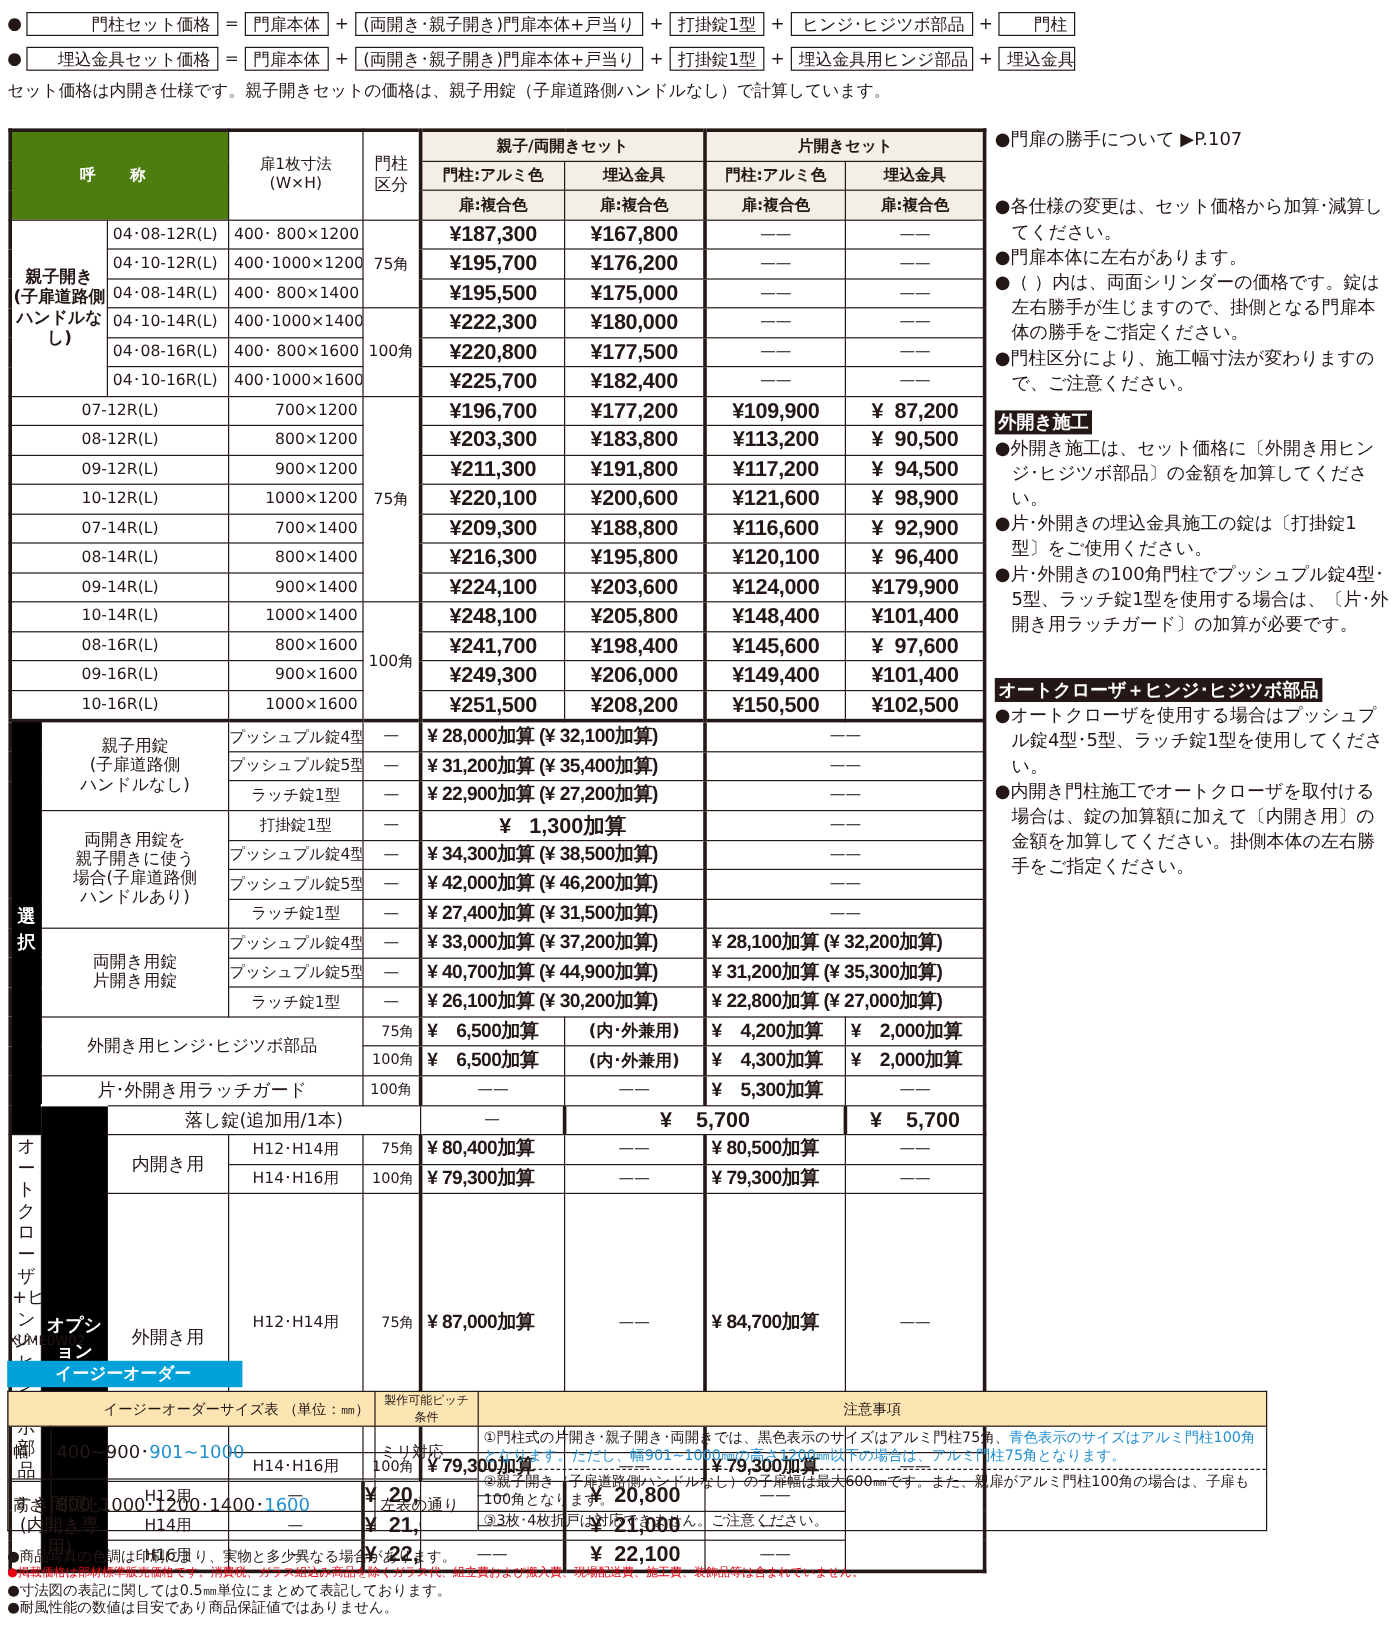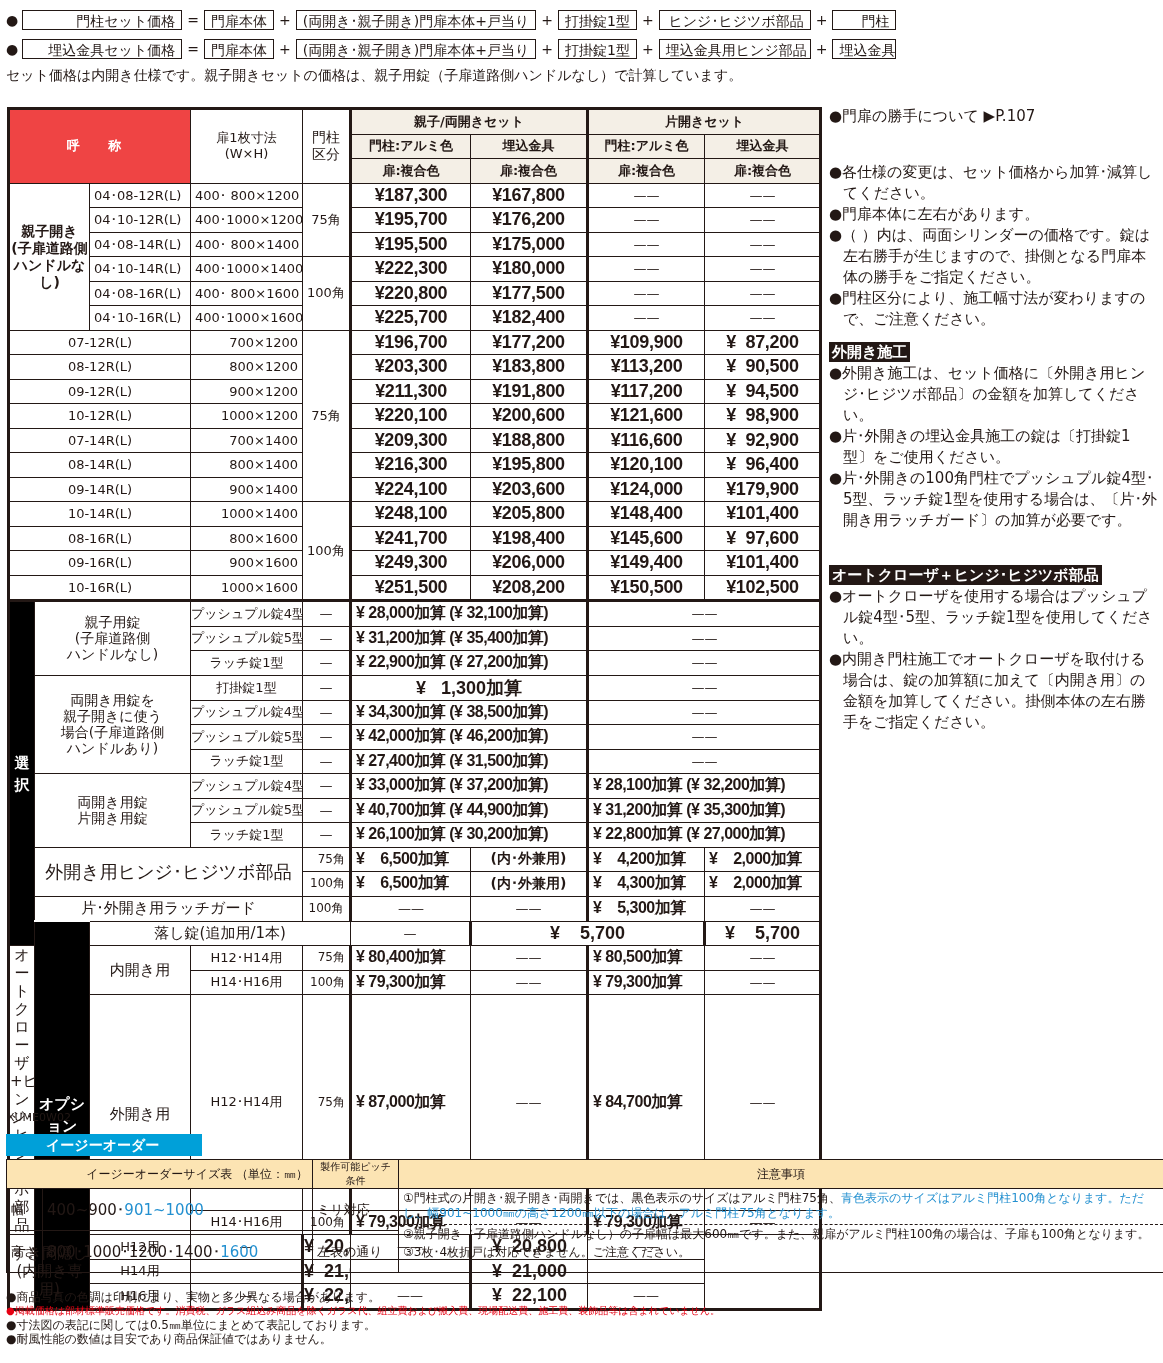--- a/index.html
+++ b/index.html
@@ -6,37 +6,37 @@
   body{width:1163px;height:1363px;position:relative;overflow:hidden;font-family:"DejaVu Sans","Liberation Sans",sans-serif;color:#231815;}
   .formula{position:absolute;left:6px;display:flex;align-items:center;font-size:14px;height:24px;white-space:nowrap;}
   .formula .dot{font-size:14px;margin-right:4px;}
   .formula .box{border:1px solid #231815;padding:0 6px;height:20px;line-height:20px;text-align:right;box-sizing:border-box;}
   .formula .op{margin:0 5px;}
   .note-top{position:absolute;left:6px;top:67px;font-size:14px;}
   table{border-collapse:collapse;}
   #main{position:absolute;left:7px;top:107px;width:815px;border:3px solid #231815;table-layout:fixed;}
   #main td{border:1px solid #231815;height:23.5px;padding:0;text-align:center;font-size:13px;overflow:hidden;white-space:nowrap;}
   #main .hdr{background:#f4efe6;font-weight:bold;font-size:13px;}
-  #main .hdr-black{background:#ef4444;color:#fff;font-weight:bold;letter-spacing:12px;}
+  #main .hdr-black{background:#4d7c0f;color:#fff;font-weight:bold;letter-spacing:12px;}
   #main .price{font-weight:bold;font-size:18px;font-family:"Liberation Sans",sans-serif;letter-spacing:-0.3px;}
   #main .add{font-weight:bold;font-size:16px;font-family:"Liberation Sans",sans-serif;text-align:left;padding-left:4px;letter-spacing:-0.5px;}
   #main .addc{font-weight:bold;font-size:18px;font-family:"Liberation Sans",sans-serif;}
   #main .dash{font-size:13px;}
   #main .left{text-align:left;padding-left:4px;}
   #main .right{text-align:right;padding-right:4px;}
   #main .vlabel{background:#000;color:#fff;font-weight:bold;font-size:15px;white-space:normal;line-height:22px;}
   #main .wrap{white-space:normal;line-height:16px;font-size:14px;}
   #main .thickL{border-left:3px solid #231815;}
   #main .thickT td{border-top:3px solid #231815;}
   .side{position:absolute;left:829px;font-size:15px;line-height:21px;width:330px;}
   .side p{margin:0;padding-left:14px;text-indent:-14px;}
   .side .tag{display:inline-block;background:#231815;color:#fff;font-weight:bold;padding:0 3px;font-size:15px;line-height:20px;}
   .code{position:absolute;left:7px;top:1111px;font-size:11px;}
   .eo-title{position:absolute;left:6px;top:1134px;width:196px;height:22px;background:#00a0d9;color:#fff;font-weight:bold;font-size:14px;line-height:22px;padding-left:40px;box-sizing:border-box;}
-  #eo{position:absolute;left:6px;top:1159px;width:1158px;border:1px solid #231815;table-layout:fixed;font-size:13px;}
+  #eo{position:absolute;left:6px;top:1159px;width:1050px;border:1px solid #231815;table-layout:fixed;font-size:13px;}
   #eo td{border:1px solid #231815;padding:0 4px;}
   #eo .h{background:#fce4b3;height:22px;text-align:center;font-size:12px;}
   #eo .blue{color:#2390d0;}
   #eo .dashed td{border-bottom:1px dashed #231815;}
   .foot{position:absolute;left:6px;top:1290px;font-size:12px;line-height:14px;}
   .foot .red{color:#e60012;font-size:10px;}
 </style>
 </head>
 <body>
 
@@ -330,21 +330,21 @@
     <td colspan="2" class="add thickL" style="white-space:pre">¥ 40,700加算 (¥ 44,900加算)</td>
     <td colspan="2" class="add thickL" style="white-space:pre">¥ 31,200加算 (¥ 35,300加算)</td>
   </tr>
   <tr>
     <td>ラッチ錠1型</td>
     <td>—</td>
     <td colspan="2" class="add thickL" style="white-space:pre">¥ 26,100加算 (¥ 30,200加算)</td>
     <td colspan="2" class="add thickL" style="white-space:pre">¥ 22,800加算 (¥ 27,000加算)</td>
   </tr>
   <tr>
-    <td colspan="3" rowspan="2" style="font-size:18px;">外開き用ヒンジ･ヒジツボ部品</td>
+    <td colspan="3" rowspan="2" style="font-size:14px;">外開き用ヒンジ･ヒジツボ部品</td>
     <td class="right" style="font-size:12px">75角</td>
     <td class="add thickL" style="white-space:pre">¥    6,500加算</td>
     <td style="font-weight:bold;font-size:14px">(内･外兼用)</td>
     <td class="add thickL" style="white-space:pre">¥    4,200加算</td>
     <td class="add" style="white-space:pre">¥    2,000加算</td>
   </tr>
   <tr>
     <td class="right" style="font-size:12px">100角</td>
     <td class="add thickL" style="white-space:pre">¥    6,500加算</td>
     <td style="font-weight:bold;font-size:14px">(内･外兼用)</td>

